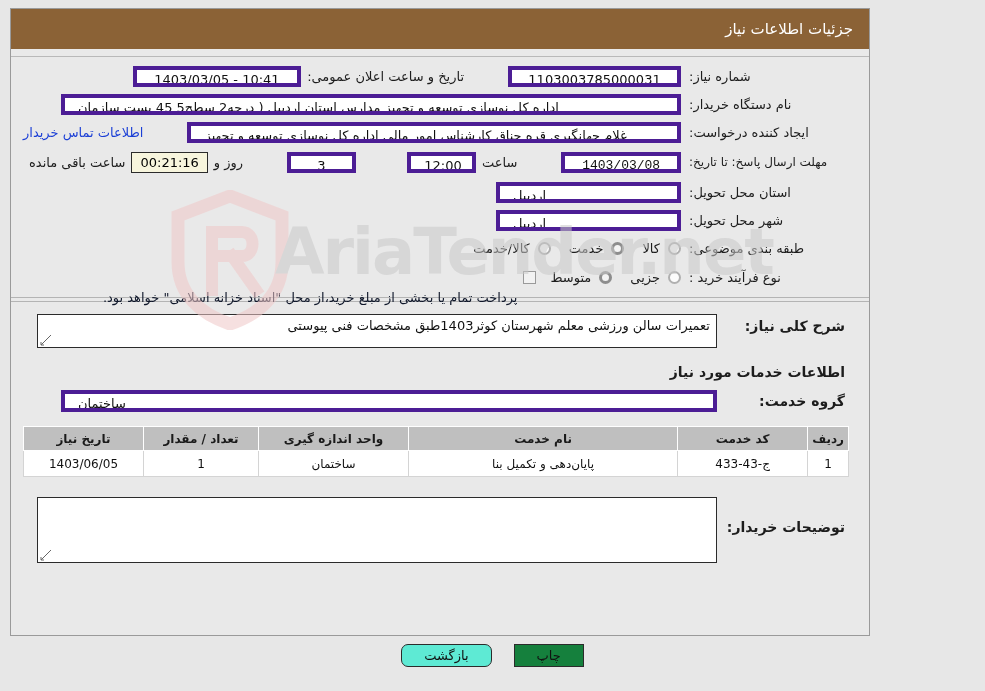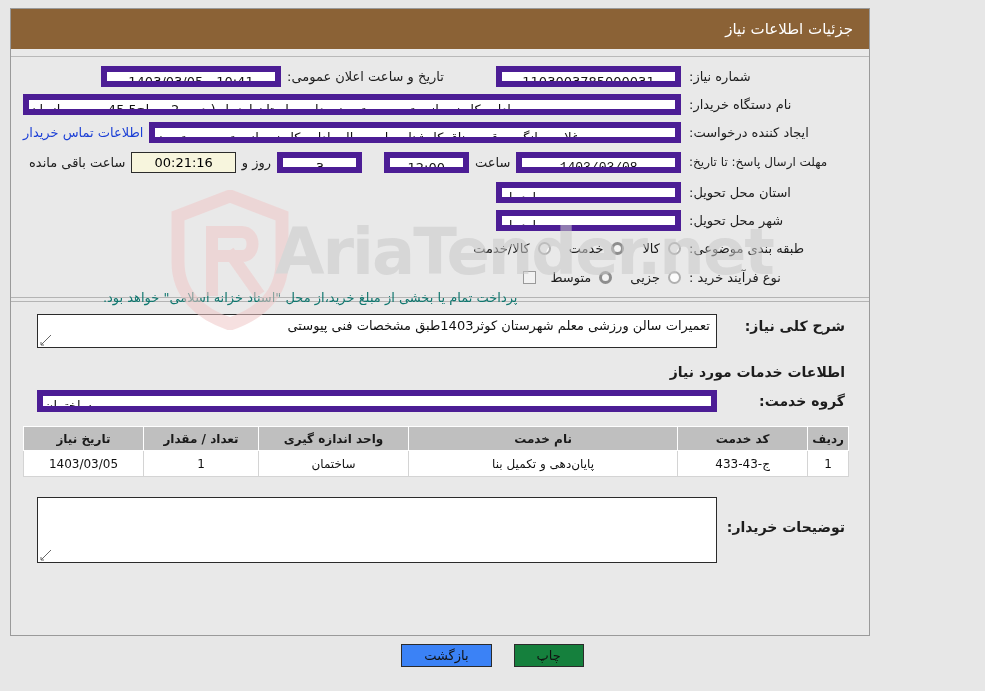--- a/index.html
+++ b/index.html
@@ -99,29 +99,30 @@
     text-align: left;
     padding-left: 8px;
     white-space: nowrap;
   }
   .lbl-w {
     width: 168px;
     flex: 0 0 168px;
   }
   .fld {
     background: #ffffff;
-    border: 6px solid #4c1d95;
+    border: 4px solid #4c1d95;
     height: 21px;
     line-height: 19px;
     font-size: 13px;
     color: #111;
-    padding: 0 1px;
+    padding: 0 13px;
     overflow: hidden;
     white-space: nowrap;
     text-align: center;
+    margin-left: 38px;
   }
   .fld.rtl-right { text-align: left; }
   .fld.ltr { direction: ltr; }
 
   .inline-lbl {
     font-size: 13px;
     color: #1d1d1d;
     padding: 0 6px;
     white-space: nowrap;
   }
@@ -132,21 +133,21 @@
     white-space: nowrap;
     cursor: pointer;
   }
 
   .countdown {
     background: #f7f5dd;
     border: 1px solid #2b2b2b;
     height: 21px;
     line-height: 19px;
     font-size: 13px;
-    padding: 0 22px;
+    padding: 0 8px;
     direction: ltr;
     text-align: center;
   }
 
   
   .radio-group { display: flex; align-items: center; gap: 4px; }
   .radio {
     width: 13px; height: 13px;
     border-radius: 50%;
     border: 2px solid #b0b0b0;
@@ -168,21 +169,21 @@
   .chk {
     width: 13px; height: 13px;
     border: 1px solid #9a9a9a;
     background: #f2f2f2;
     display: inline-block;
     flex: 0 0 13px;
     cursor: pointer;
   }
   .chk-lbl {
     font-size: 13px;
-    color: #0f766e;
+    color: #0f172a;
     padding-right: 6px;
     white-space: nowrap;
     margin-top: 41px;
   }
 
   
   .desc-row {
     display: flex;
     align-items: flex-start;
     position: relative;
@@ -265,21 +266,21 @@
   .btn {
     border: 1px solid #2b2b2b;
     font-size: 13px;
     height: 23px;
     line-height: 21px;
     padding: 0 22px;
     cursor: pointer;
     text-align: center;
   }
   .btn-print { background: #15803d; color: #111; }
-  .btn-back  { background: #3b82f6; color: #111; }
+  .btn-back  { background: #5eead4; color: #111; border-radius: 7px; }
 </style>
 </head>
 <body>
 
 <div id="page">
 
   <div id="watermark">
     <div class="wm-inner">
       <svg class="wm-shield" viewBox="0 0 120 140">
         <path d="M60 6 L112 26 L112 72 C112 104 90 124 60 134 C30 124 8 104 8 72 L8 26 Z" fill="none" stroke="#f0c8c8" stroke-width="13"></path>
@@ -403,21 +404,21 @@
               <th style="width:120px;">تاریخ نیاز</th>
             </tr>
           </thead>
           <tbody>
             <tr>
               <td>1</td>
               <td class="ltr">ج-43-433</td>
               <td>پایان‌دهی و تکمیل بنا</td>
               <td>ساختمان</td>
               <td>1</td>
-              <td class="ltr">1403/03/05</td>
+              <td class="ltr">1403/06/05</td>
             </tr>
           </tbody>
         </table>
       </div>
     </div>
 
     <div class="section" style="padding:14px 20px 10px 12px;">
       <div class="desc-row">
         <div class="desc-lbl" style="padding-top:22px;">توضیحات خریدار:</div>
         <div class="textarea" style="width:680px; height:66px;">

